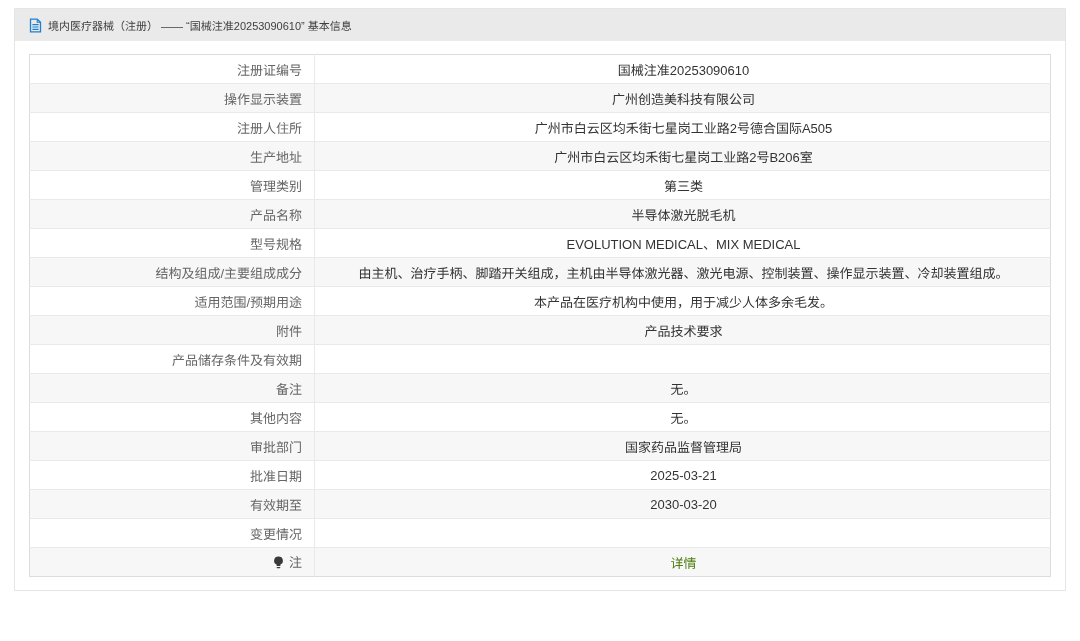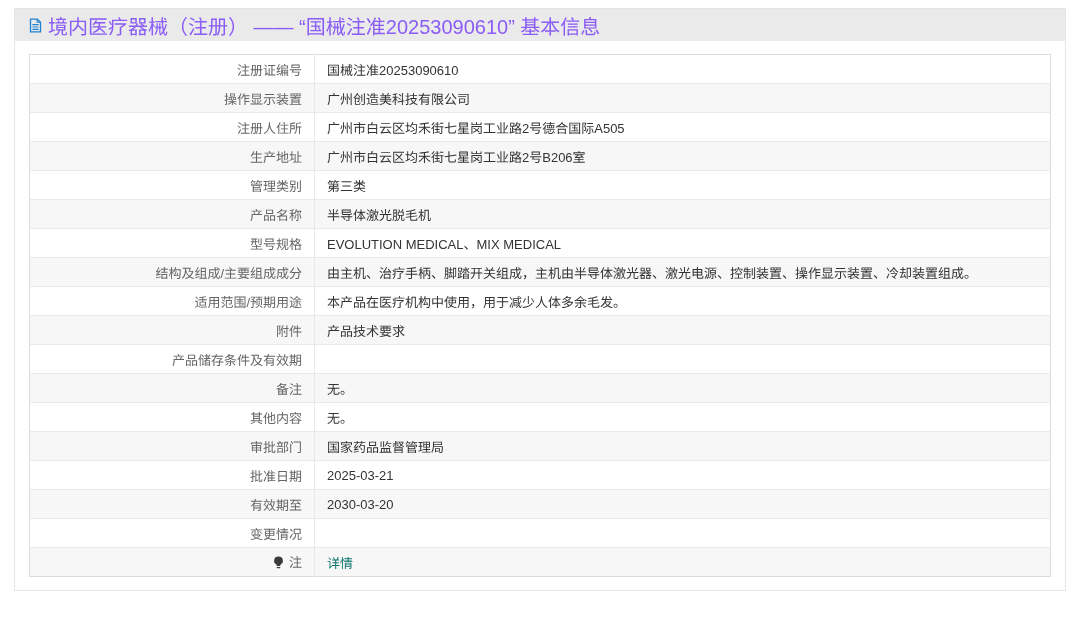--- a/index.html
+++ b/index.html
@@ -27,22 +27,22 @@
     align-items: center;
     gap: 6px;
     padding: 0 14px;
   }
   .panel-header .doc-icon {
     display: inline-flex;
     flex: 0 0 auto;
     margin-top: 1px;
   }
   .panel-title {
-    color: #8b5cf6;
-    font-size: 20px;
+    color: #404040;
+    font-size: 11px;
     white-space: nowrap;
   }
   table.info-table {
     border-collapse: collapse;
     margin: 13px 14px 0 14px;
     width: 1022px;
     font-size: 13px;
     border: 1px solid #dcdcdc;
     table-layout: fixed;
     padding-left: 28px;
@@ -59,28 +59,28 @@
   .info-table th {
     width: 285px;
     text-align: right;
     font-weight: 400;
     color: #666666;
     padding: 0 12px 0 6px;
     border-right: 1px solid #e9e9e9;
     white-space: nowrap;
   }
   .info-table td {
-    text-align: left;
+    text-align: center;
     color: #333333;
     padding: 0 10px 0 12px;
     white-space: nowrap;
     overflow: hidden;
   }
   .val-link {
-    color: #0f766e;
+    color: #4d7c0f;
     text-decoration: none;
     cursor: pointer;
   }
   .bulb {
     display: inline-block;
     vertical-align: -2px;
     margin-right: 1px;
   }
 </style>
 </head>

